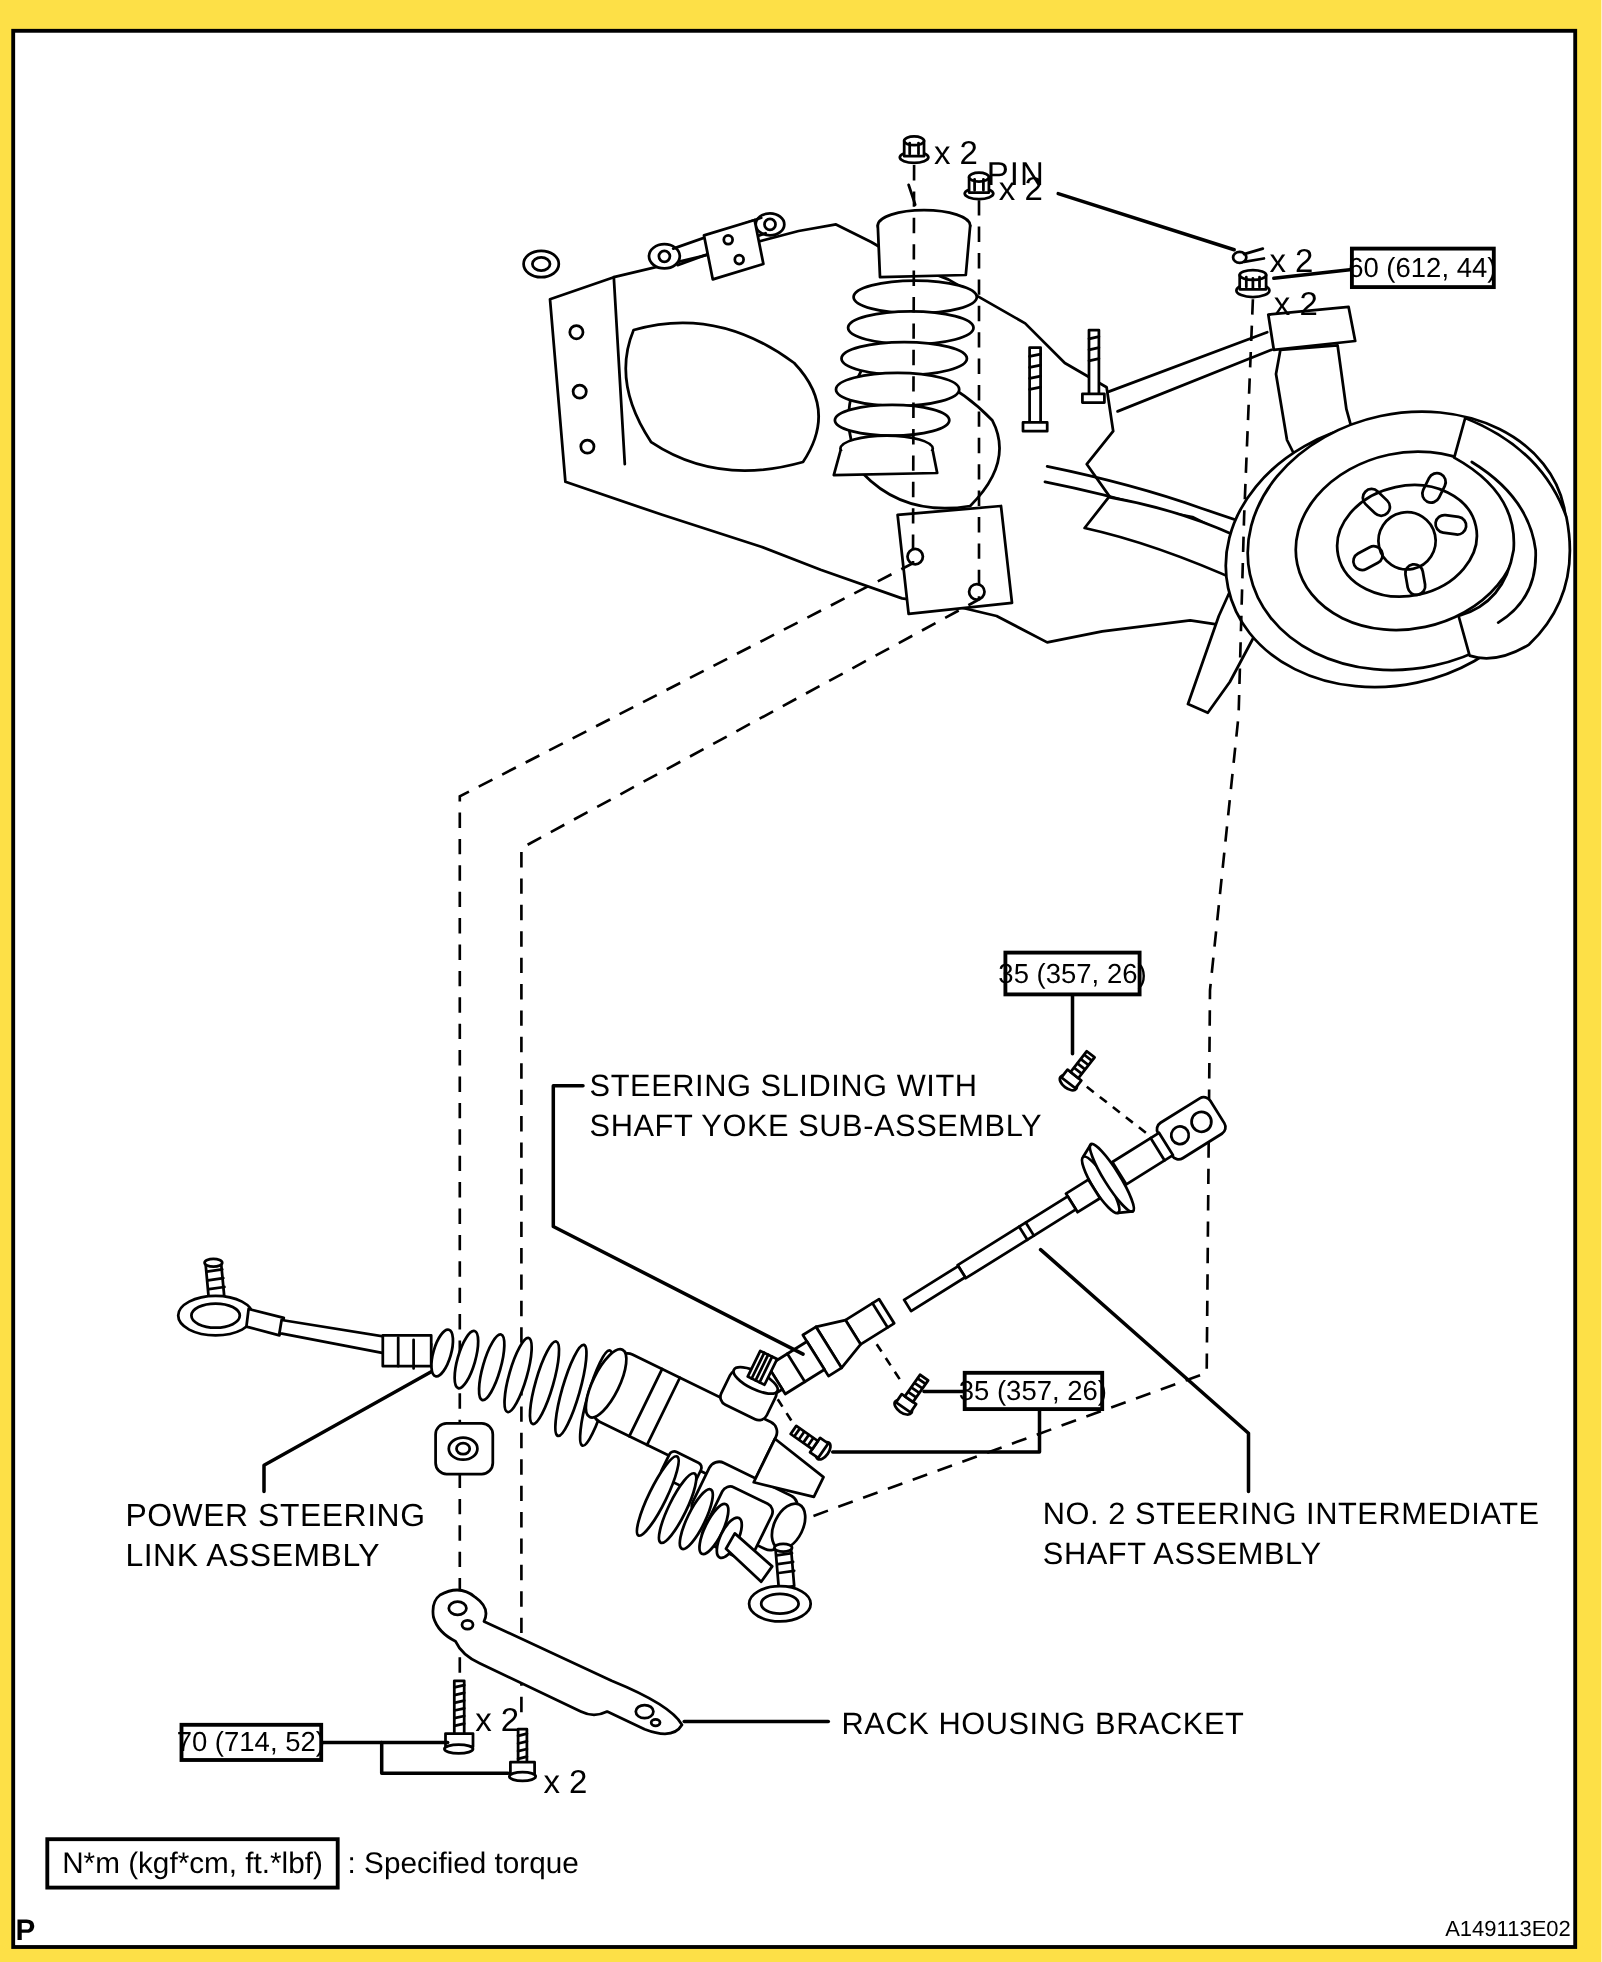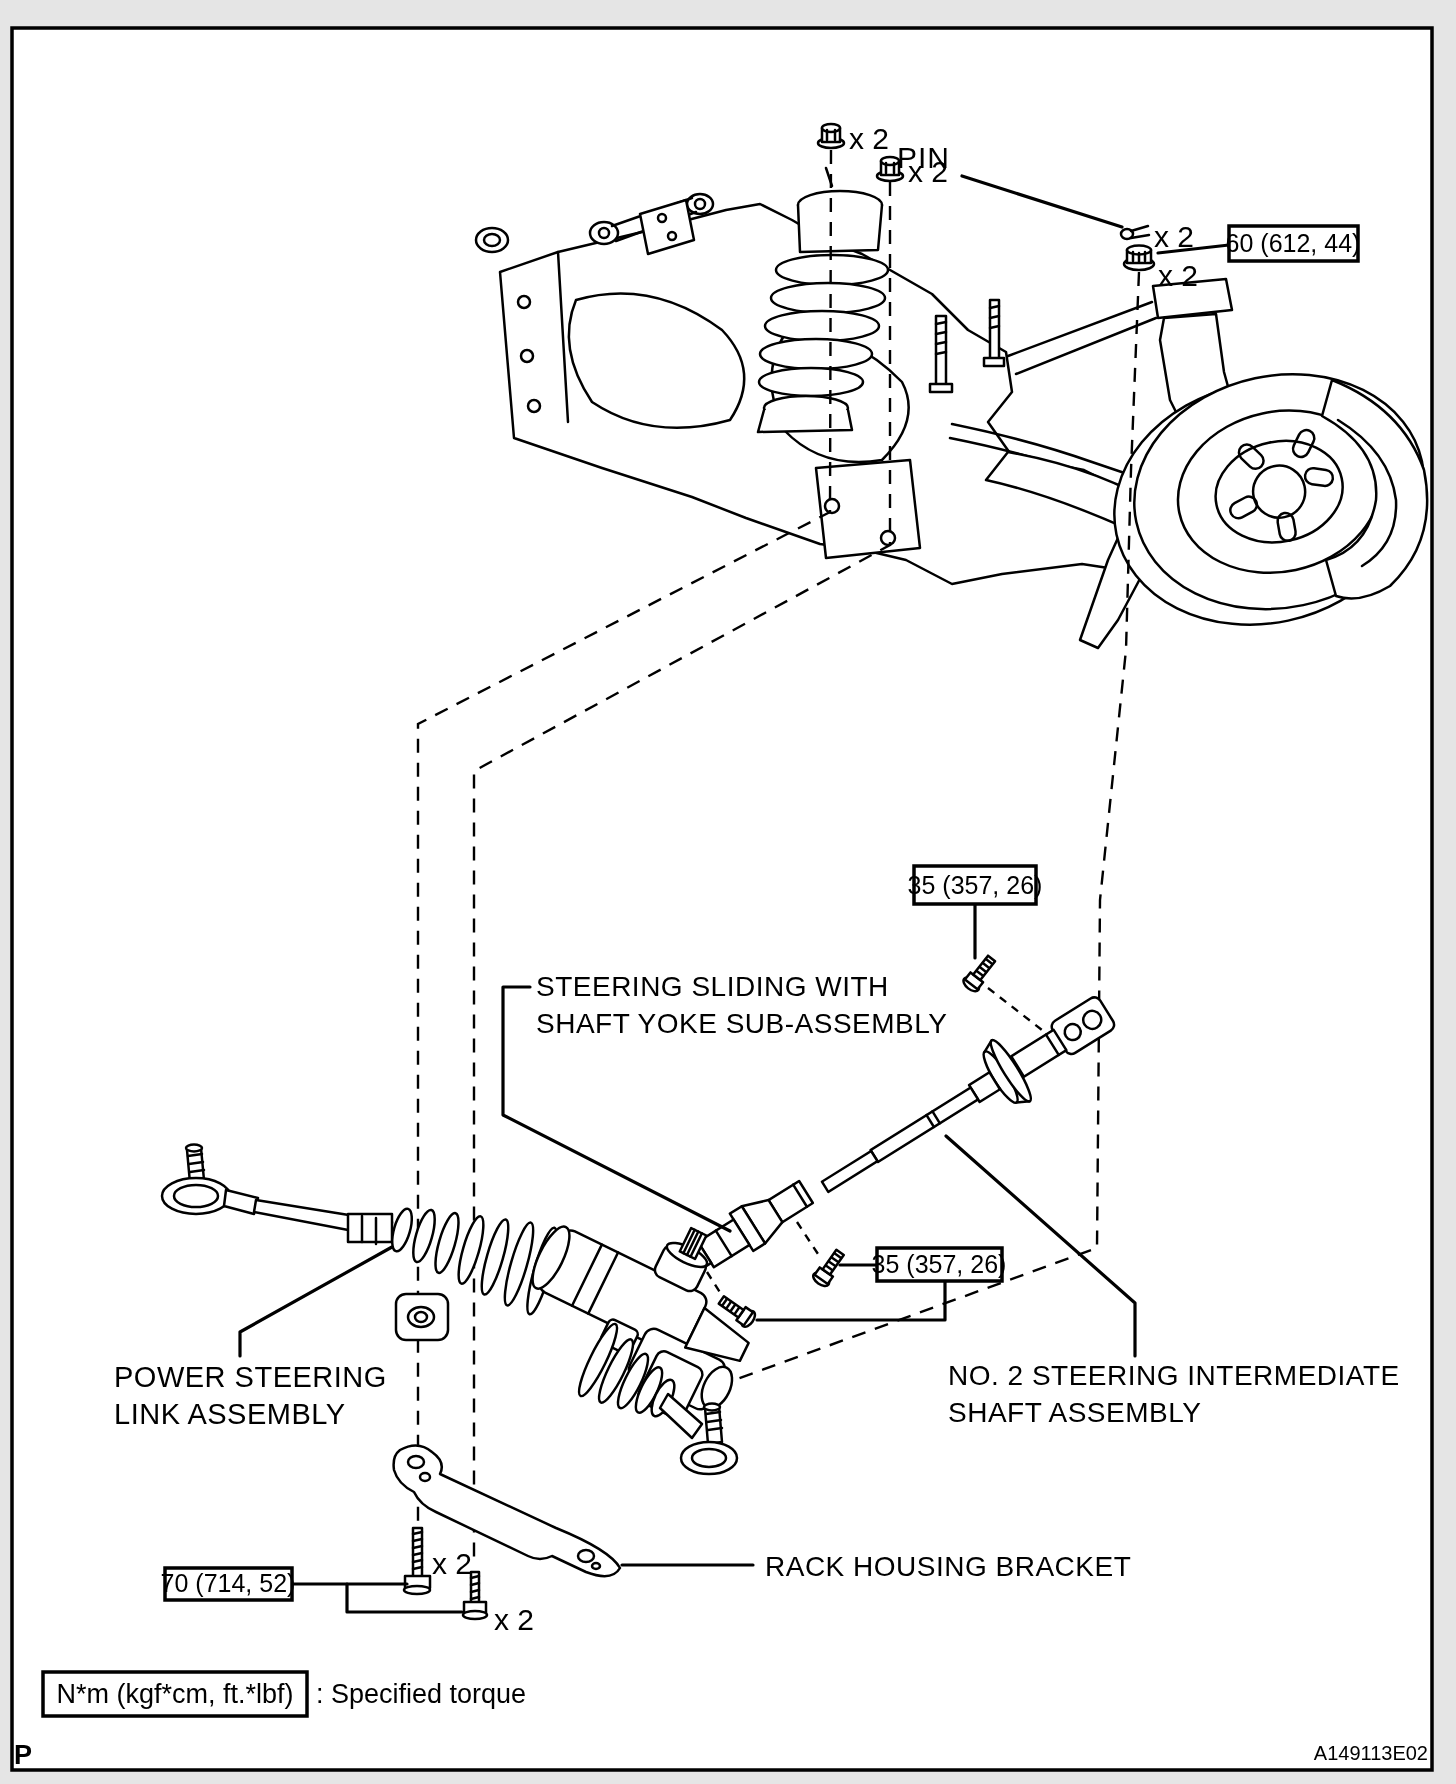--- a/index.html
+++ b/index.html
@@ -1,16 +1,16 @@
 <!DOCTYPE html>
 <html><head>
 <meta charset="utf-8">
 <style>
   html,body{margin:0;padding:0;background:#ffffff;}
-  .page{position:relative;width:1456px;height:1784px;background:#e5e5e5;font-family:"Liberation Sans",sans-serif;}
+  .page{position:relative;width:1456px;height:1784px;background:#fde047;font-family:"Liberation Sans",sans-serif;}
   svg{display:block;}
   text{fill:#000;font-family:"Liberation Sans",sans-serif;}
   .lbl{font-size:28px;letter-spacing:.5px;}
   .lbl29{font-size:29px;letter-spacing:.5px;}
   .tq{font-size:25px;}
   .qty{font-size:30px;}
   .pin{font-size:30px;letter-spacing:1px;}
   .legendtxt{font-size:27px;}
   .code{font-size:20px;}
   .pmark{font-size:27px;font-weight:bold;}

